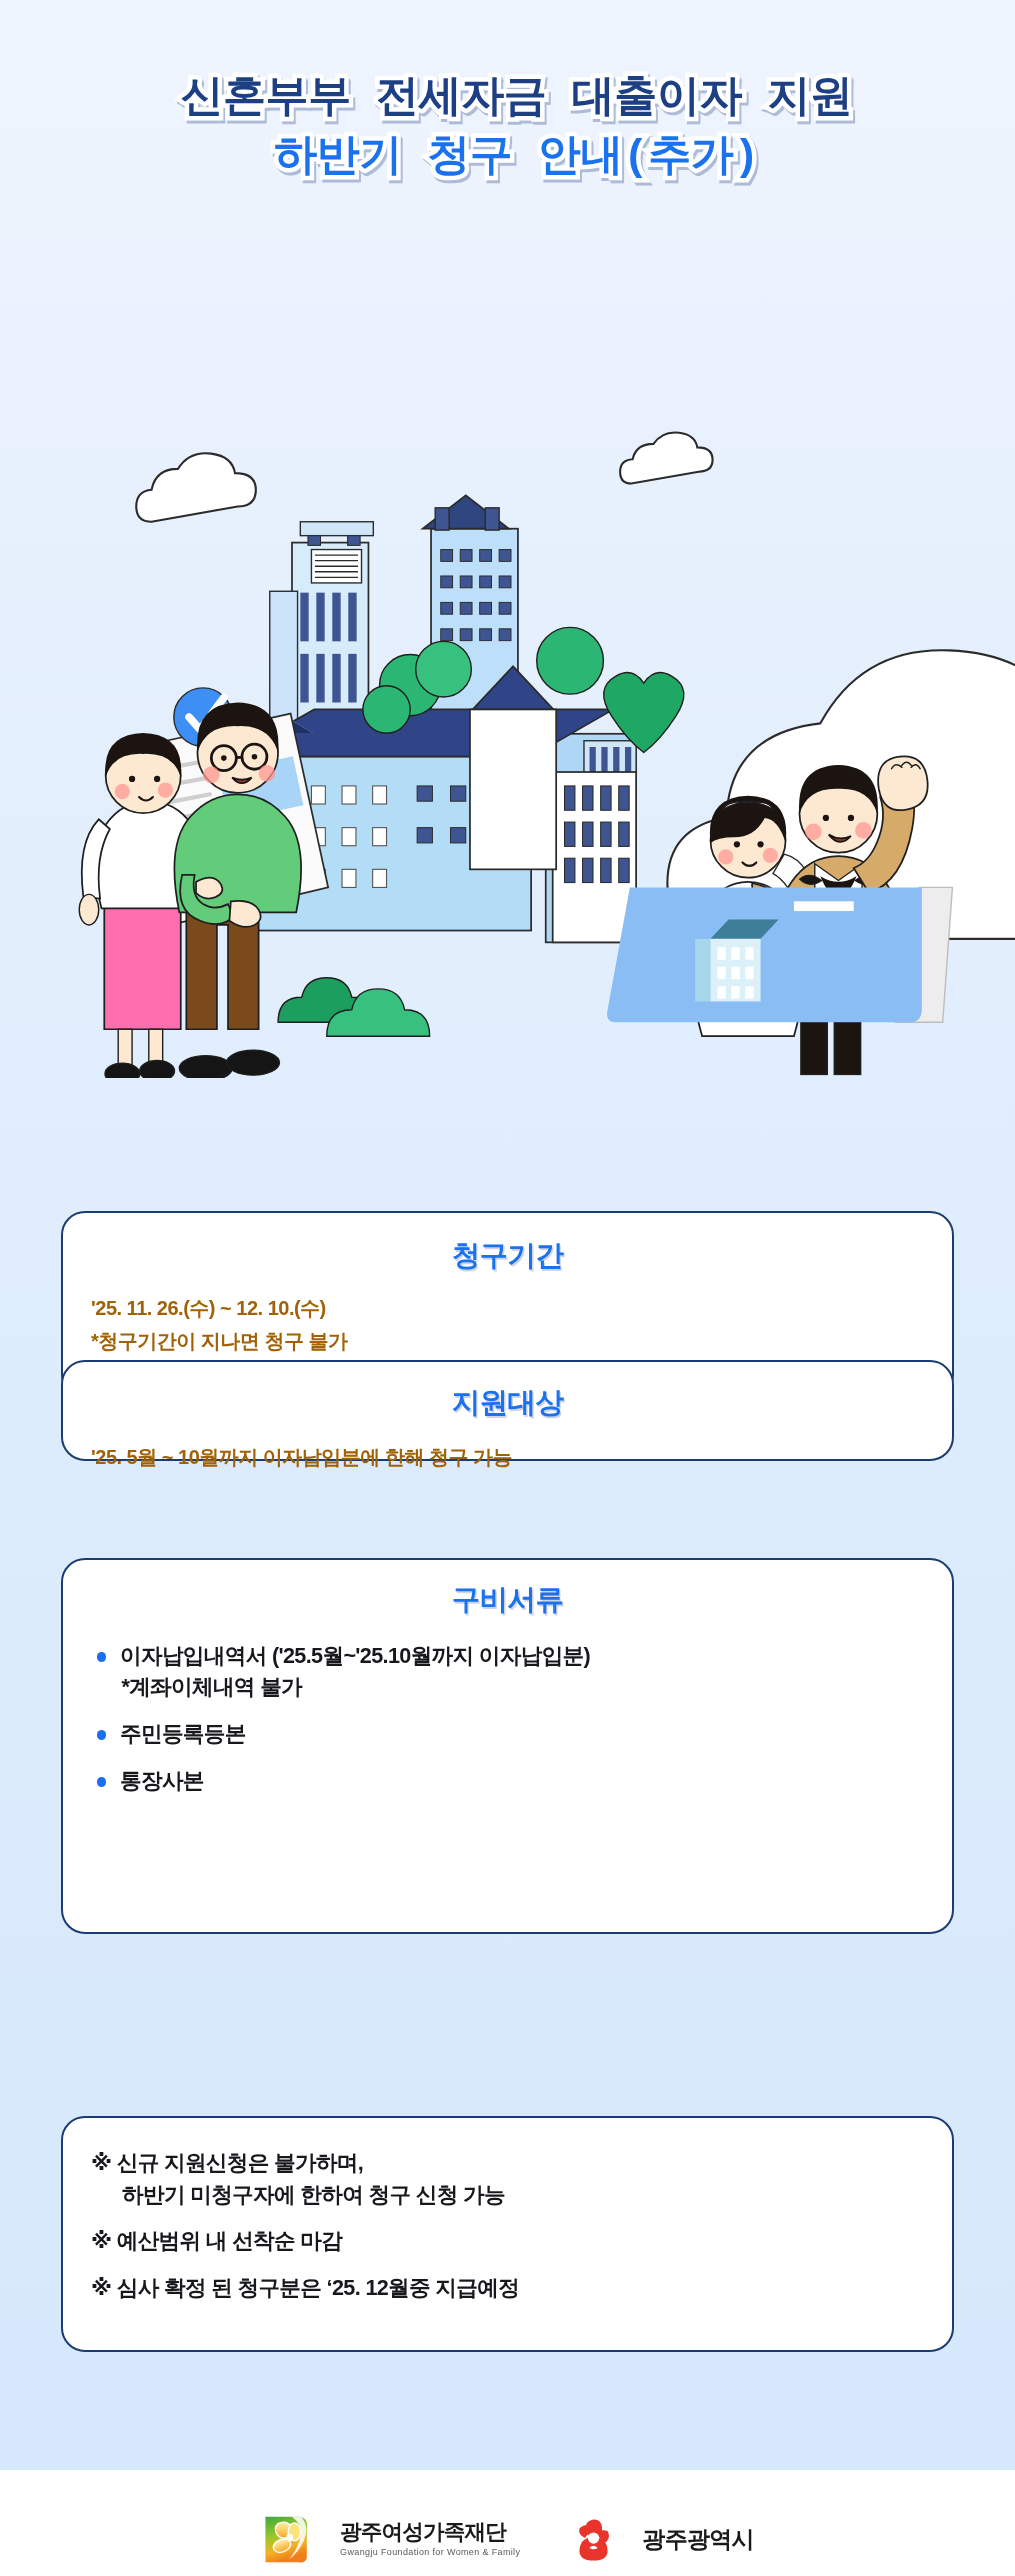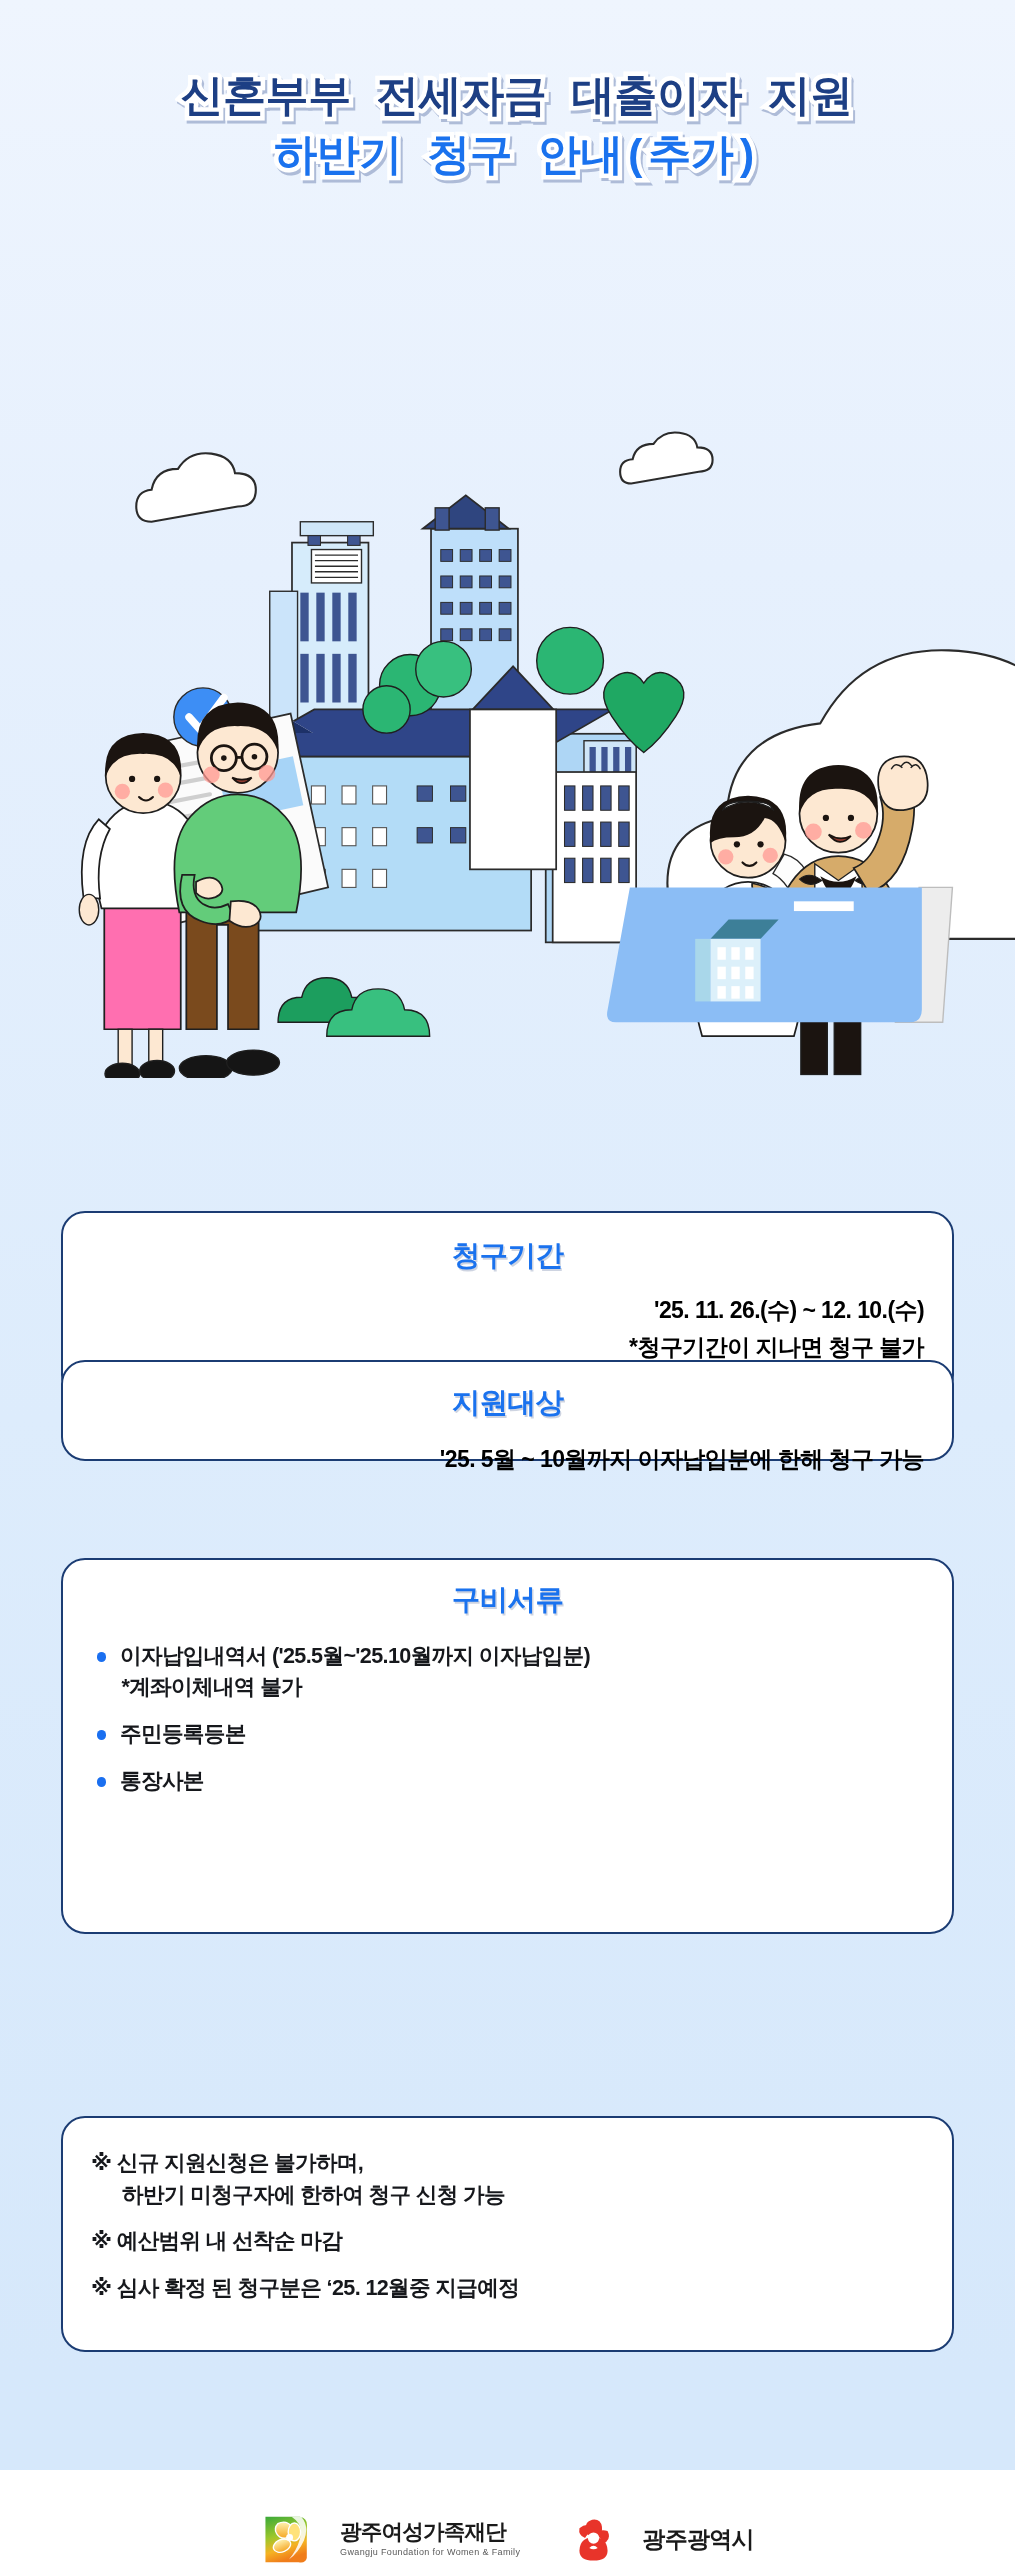--- a/index.html
+++ b/index.html
@@ -46,21 +46,21 @@
   .card::after{
     content:"";position:absolute;left:4.2px;right:4.2px;bottom:-12px;height:14px;
     background:#3d5e92;border-radius:0 0 21px 21px;z-index:-1;
   }
   .card-h{
     text-align:center;font-weight:900;font-size:28.5px;color:#1a72ee;
     letter-spacing:-0.02em;
     text-shadow:1.4px 2.1px 0 rgba(32,58,120,.22);
   }
   .card-p{
-    text-align:right;font-weight:800;font-size:23px;color:#000000;
+    text-align:left;font-weight:800;font-size:20px;color:#a16207;
     letter-spacing:-0.025em;line-height:1.5;
   }
   .bullets{margin:0;padding:0;list-style:none;}
   .bullets li{
     position:relative;padding-left:29px;margin-bottom:9.7px;
     font-weight:800;font-size:21.6px;color:#16181c;letter-spacing:-0.03em;line-height:1.42;
   }
   .bullets li .dot{
     position:absolute;left:5.6px;top:11px;width:9.7px;height:9.7px;
     background:#1a6ff0;border-radius:50%;

